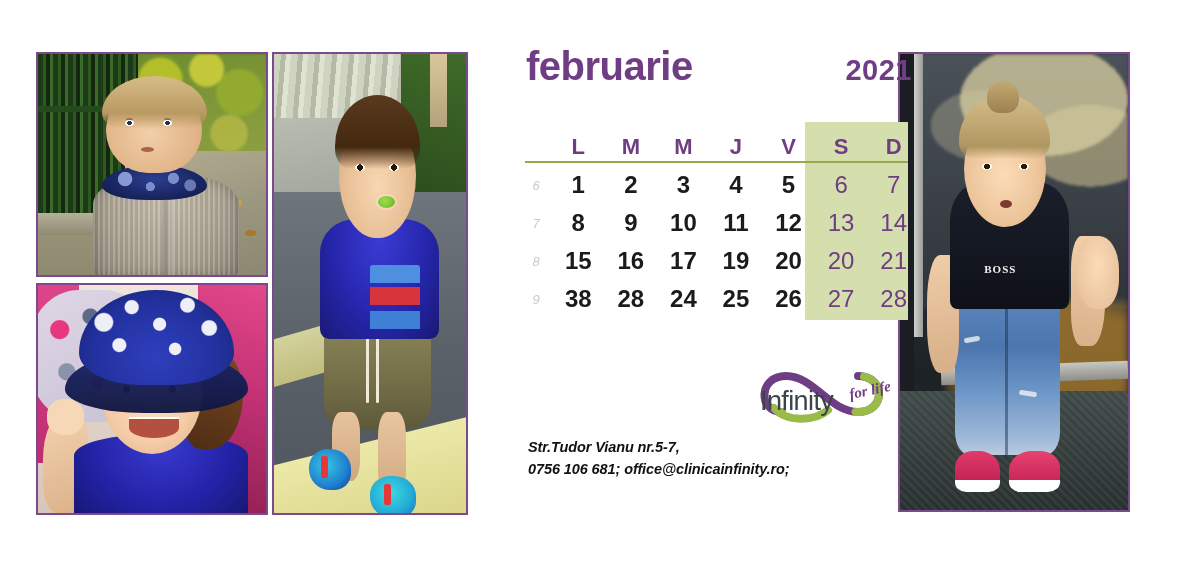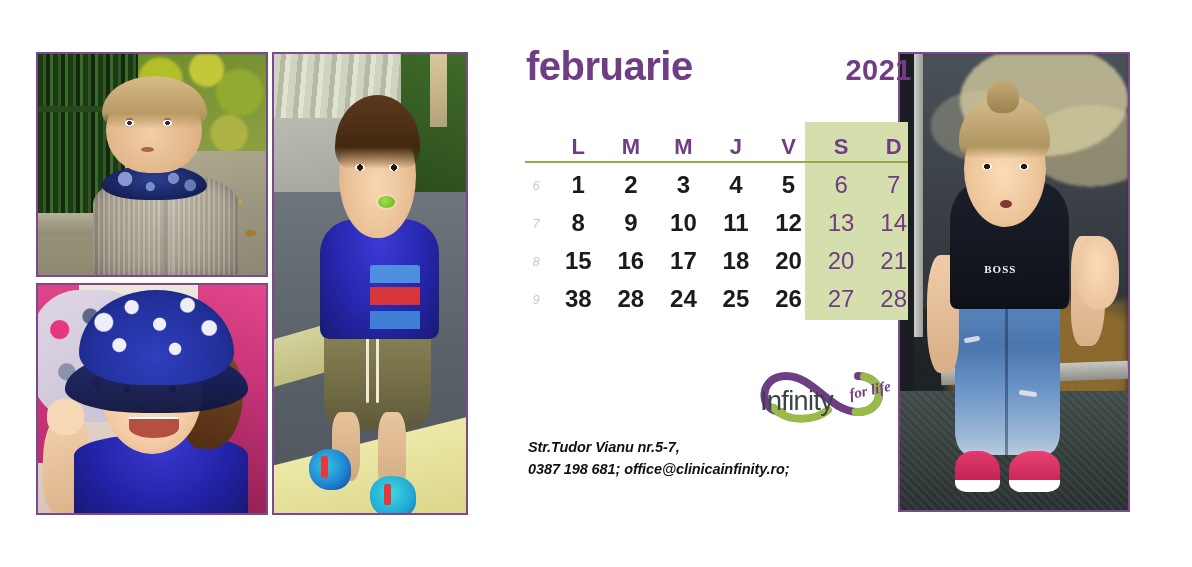--- a/index.html
+++ b/index.html
@@ -644,21 +644,21 @@
         <td class="day">11</td>
         <td class="day">12</td>
         <td class="day weekend">13</td>
         <td class="day weekend">14</td>
       </tr>
       <tr>
         <td class="wknum">8</td>
         <td class="day">15</td>
         <td class="day">16</td>
         <td class="day">17</td>
-        <td class="day">18</td>
+        <td class="day">19</td>
         <td class="day">20</td>
         <td class="day weekend">20</td>
         <td class="day weekend">21</td>
       </tr>
       <tr>
         <td class="wknum">9</td>
         <td class="day">38</td>
         <td class="day">28</td>
         <td class="day">24</td>
         <td class="day">25</td>
@@ -676,14 +676,14 @@
     <path d="M106 16 C134 16 134 52 106 52 C78 52 62 16 34 16" fill="none" stroke="#9aba49" stroke-width="8" stroke-linecap="round" stroke-dasharray="58 300" stroke-dashoffset="-6"></path>
     <path d="M30 52 C6 52 6 16 34 16" fill="none" stroke="#9aba49" stroke-width="8" stroke-linecap="round" stroke-dasharray="0 300"></path>
     <path d="M22 48 C34 62 62 62 76 50" fill="none" stroke="#9aba49" stroke-width="8" stroke-linecap="round"></path>
   </svg>
   <div id="logo-wordmark">Infinity</div>
   <div id="logo-tagline">for life</div>
 </div>
 
 <div id="contact-block">
   <div>Str.Tudor Vianu nr.5-7,</div>
-  <div>0387 198 681; office@clinicainfinity.ro;</div>
+  <div>0756 106 681; office@clinicainfinity.ro;</div>
 </div>
 
 </body></html>

